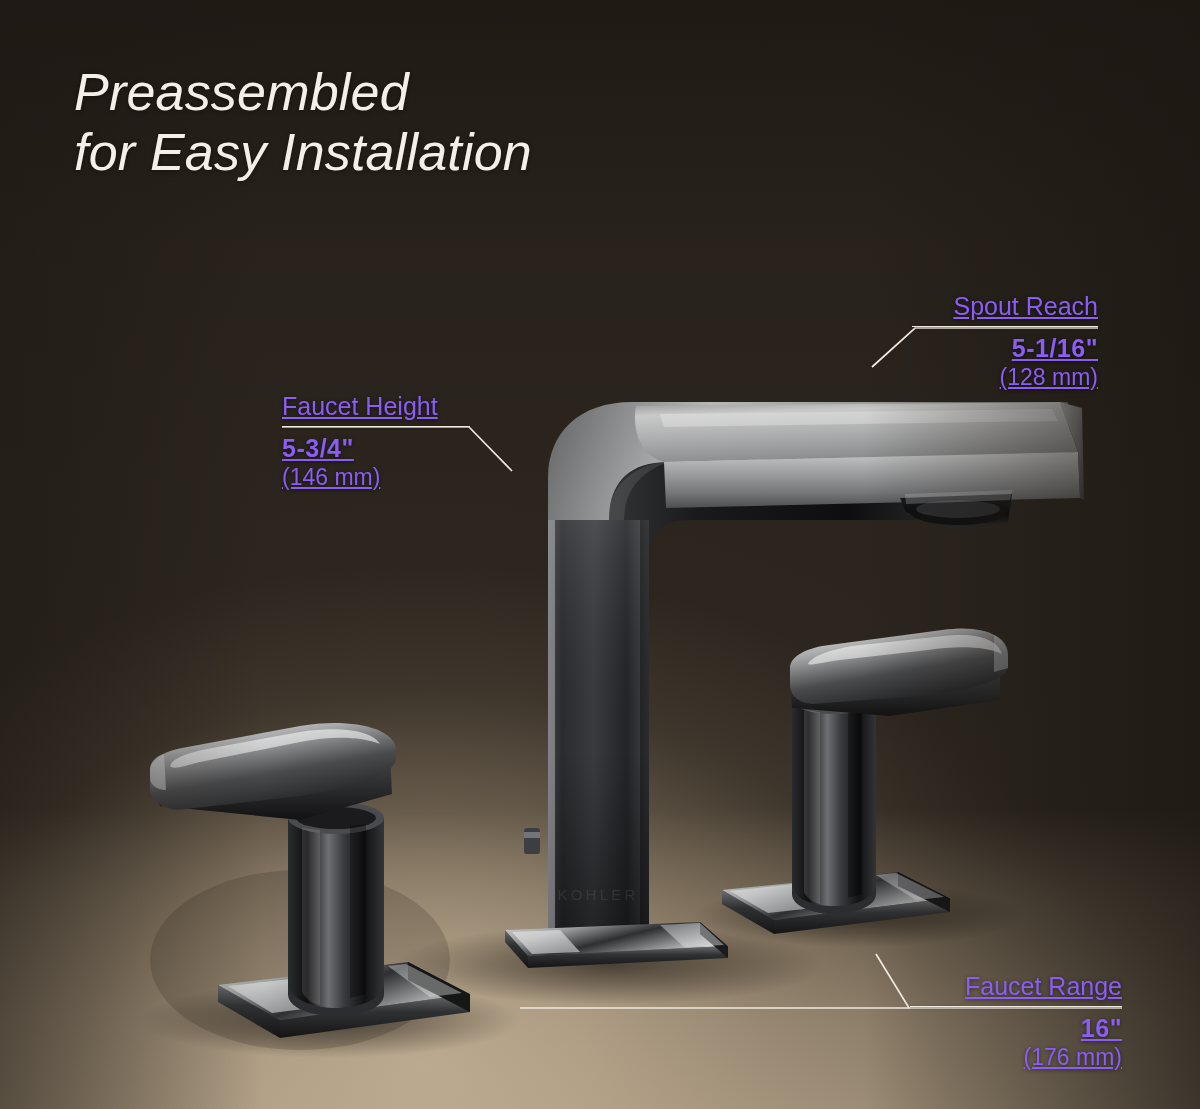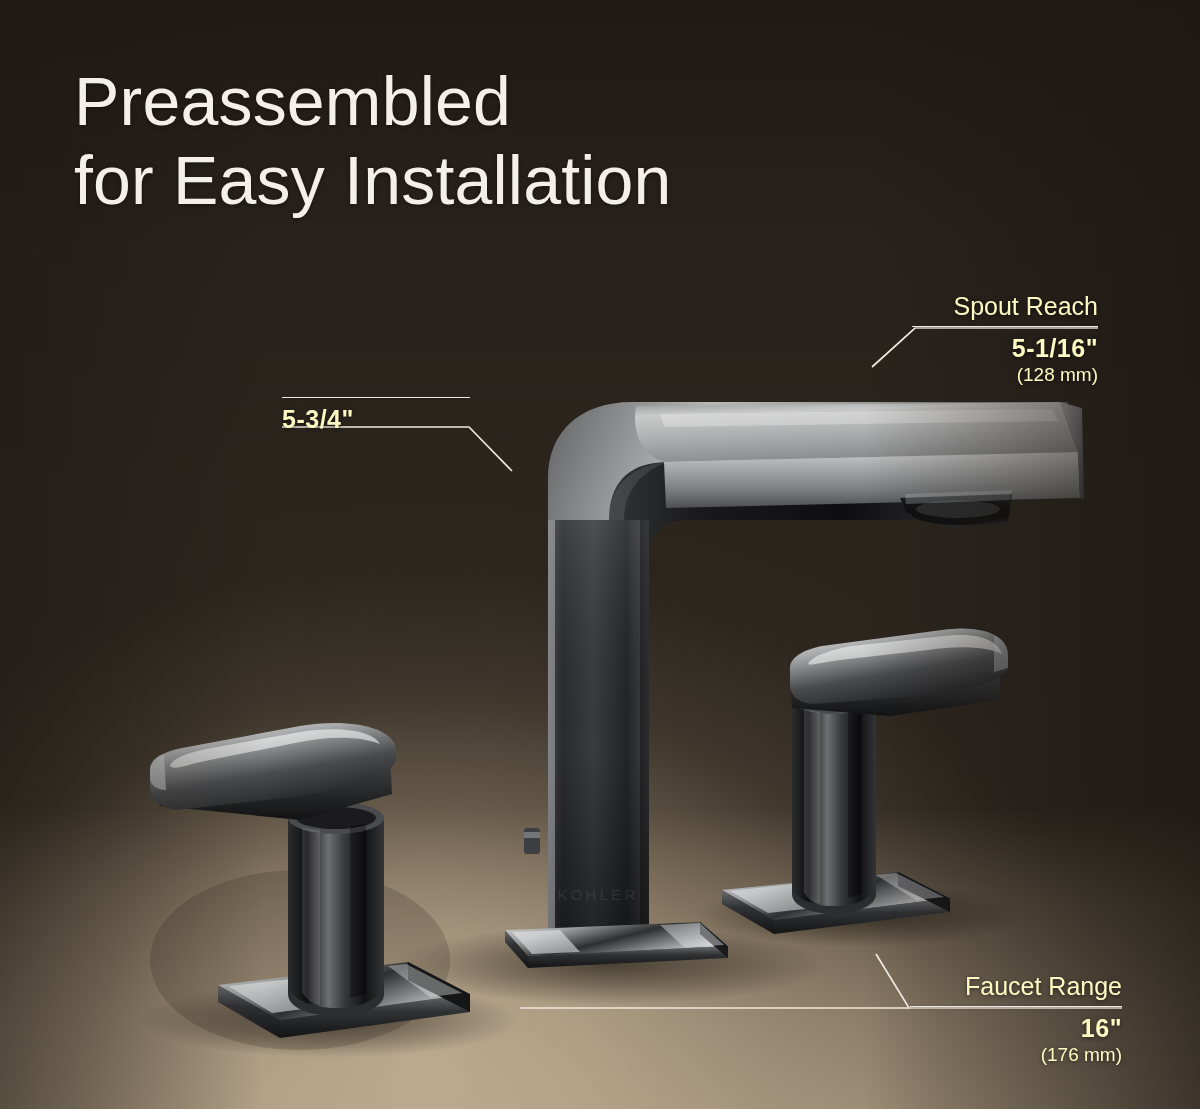--- a/index.html
+++ b/index.html
@@ -55,33 +55,35 @@
       linear-gradient(90deg, rgba(30,25,20,0.55) 0%, rgba(30,25,20,0) 22%, rgba(30,25,20,0) 72%, rgba(28,23,18,0.72) 100%),
       linear-gradient(180deg, rgba(28,23,18,0.80) 0%, rgba(28,23,18,0.20) 22%, rgba(28,23,18,0) 45%);
   }
 
   
   .headline {
     position: absolute;
     left: 74px;
     top: 62px;
     color: #f3efe9;
-    font-size: 68px;
+    font-size: 52px;
     line-height: 1.16;
     font-weight: 300;
     letter-spacing: 0.2px;
     white-space: pre-line;
     text-shadow: 0 1px 5px rgba(0,0,0,0.42);
+    font-style: italic;
   }
 
   
   .callout {
     position: absolute;
-    color: #fef9c3;
+    color: #8b5cf6;
     text-shadow: 0 1px 4px rgba(0,0,0,0.55);
+    text-decoration: underline;
   }
   .callout .co-title {
     font-size: 25px;
     font-weight: 400;
     line-height: 1.15;
     white-space: nowrap;
   }
   .callout .co-rule {
     height: 0;
     border-top: 1.6px solid #efe9df;
@@ -89,21 +91,21 @@
     box-shadow: 0 1px 3px rgba(0,0,0,0.45);
   }
   .callout .co-imperial {
     font-size: 25px;
     font-weight: 700;
     line-height: 1.2;
     letter-spacing: 0.5px;
     white-space: nowrap;
   }
   .callout .co-metric {
-    font-size: 19px;
+    font-size: 23px;
     font-weight: 400;
     line-height: 1.25;
     white-space: nowrap;
   }
 
   #callout-spout { left: 912px; top: 292px; width: 186px; text-align: right; }
   #callout-height { left: 282px; top: 392px; width: 188px; text-align: left; }
   #callout-handle { left: 910px; top: 972px; width: 212px; text-align: right; }
 
   .leader-svg {
@@ -357,22 +359,24 @@
 for Easy Installation</div>
 
   <div class="callout" id="callout-spout">
     <div class="co-title">Spout Reach</div>
     <div class="co-rule"></div>
     <div class="co-imperial">5-1/16"</div>
     <div class="co-metric">(128 mm)</div>
   </div>
 
   <div class="callout" id="callout-height">
+    <div class="co-title">Faucet Height</div>
     <div class="co-rule"></div>
     <div class="co-imperial">5-3/4"</div>
+    <div class="co-metric">(146 mm)</div>
   </div>
 
   <div class="callout" id="callout-handle">
     <div class="co-title">Faucet Range</div>
     <div class="co-rule"></div>
     <div class="co-imperial">16"</div>
     <div class="co-metric">(176 mm)</div>
   </div>
 
 </div>

